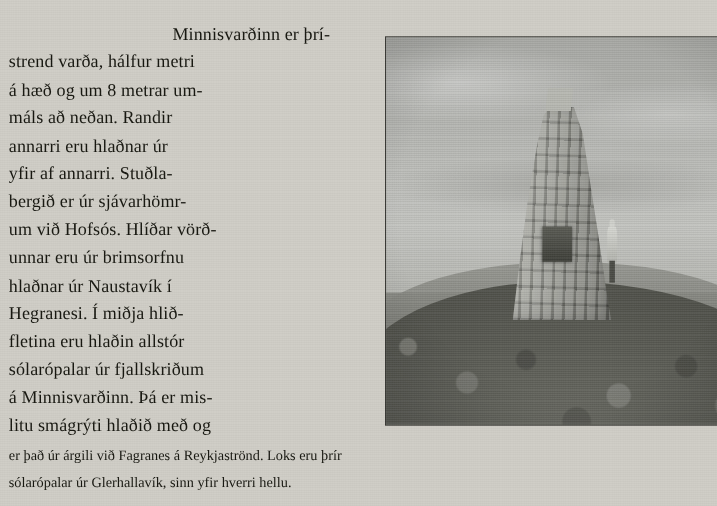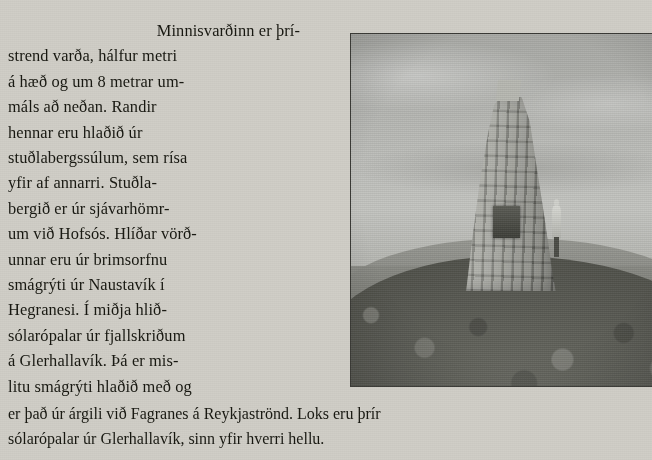--- a/index.html
+++ b/index.html
@@ -54,21 +54,21 @@
     white-space: nowrap;
   }
   .jline > span { display: inline-block; }
 
   
   .bottom-block {
     position: absolute;
     left: 8px;
     top: 401px;
     width: 636px;
-    font-size: 16px;
+    font-size: 13px;
     line-height: 25.4px;
     color: #16160f;
   }
   .bottom-block .jline { width: 636px; }
 
   
   .photo-frame {
     position: absolute;
     left: 311px;
     top: 18px;
@@ -217,48 +217,48 @@
       <div class="jline">
           <span>strend varða, hálfur metri</span>
         </div>
       <div class="jline">
           <span>á hæð og um 8 metrar um-</span>
         </div>
       <div class="jline">
           <span>máls að neðan. Randir</span>
         </div>
       <div class="jline">
-          <span>hennar eru hlaðið úr</span>
-        </div>
-      <div class="jline">
-          <span>stuðlabergssúlum, sem rísa</span>
+          <span>annarri eru hlaðnar úr</span>
         </div>
       <div class="jline">
           <span>yfir af annarri. Stuðla-</span>
         </div>
       <div class="jline">
           <span>bergið er úr sjávarhömr-</span>
         </div>
       <div class="jline">
           <span>um við Hofsós. Hlíðar vörð-</span>
         </div>
       <div class="jline">
           <span>unnar eru úr brimsorfnu</span>
         </div>
       <div class="jline">
-          <span>smágrýti úr Naustavík í</span>
+          <span>hlaðnar úr Naustavík í</span>
         </div>
       <div class="jline">
           <span>Hegranesi. Í miðja hlið-</span>
         </div>
       <div class="jline">
+          <span>fletina eru hlaðin allstór</span>
+        </div>
+      <div class="jline">
           <span>sólarópalar úr fjallskriðum</span>
         </div>
       <div class="jline">
-          <span>á Glerhallavík. Þá er mis-</span>
+          <span>á Minnisvarðinn. Þá er mis-</span>
         </div>
       <div class="jline">
           <span>litu smágrýti hlaðið með og</span>
         </div>
     </div>
 
     <figure class="photo-frame">
       <div class="photo">
         <div class="sky"></div>
         <div class="sky-clouds"></div>

